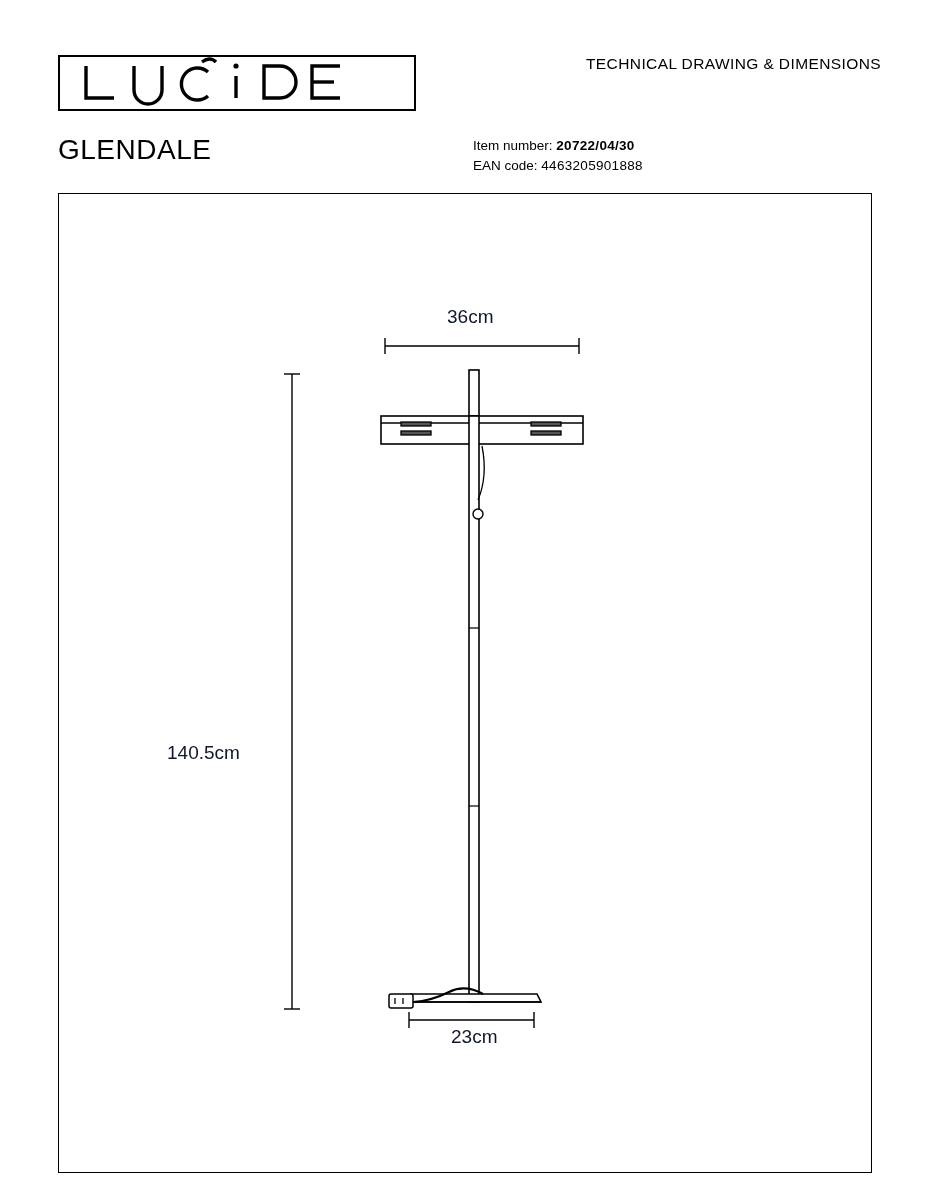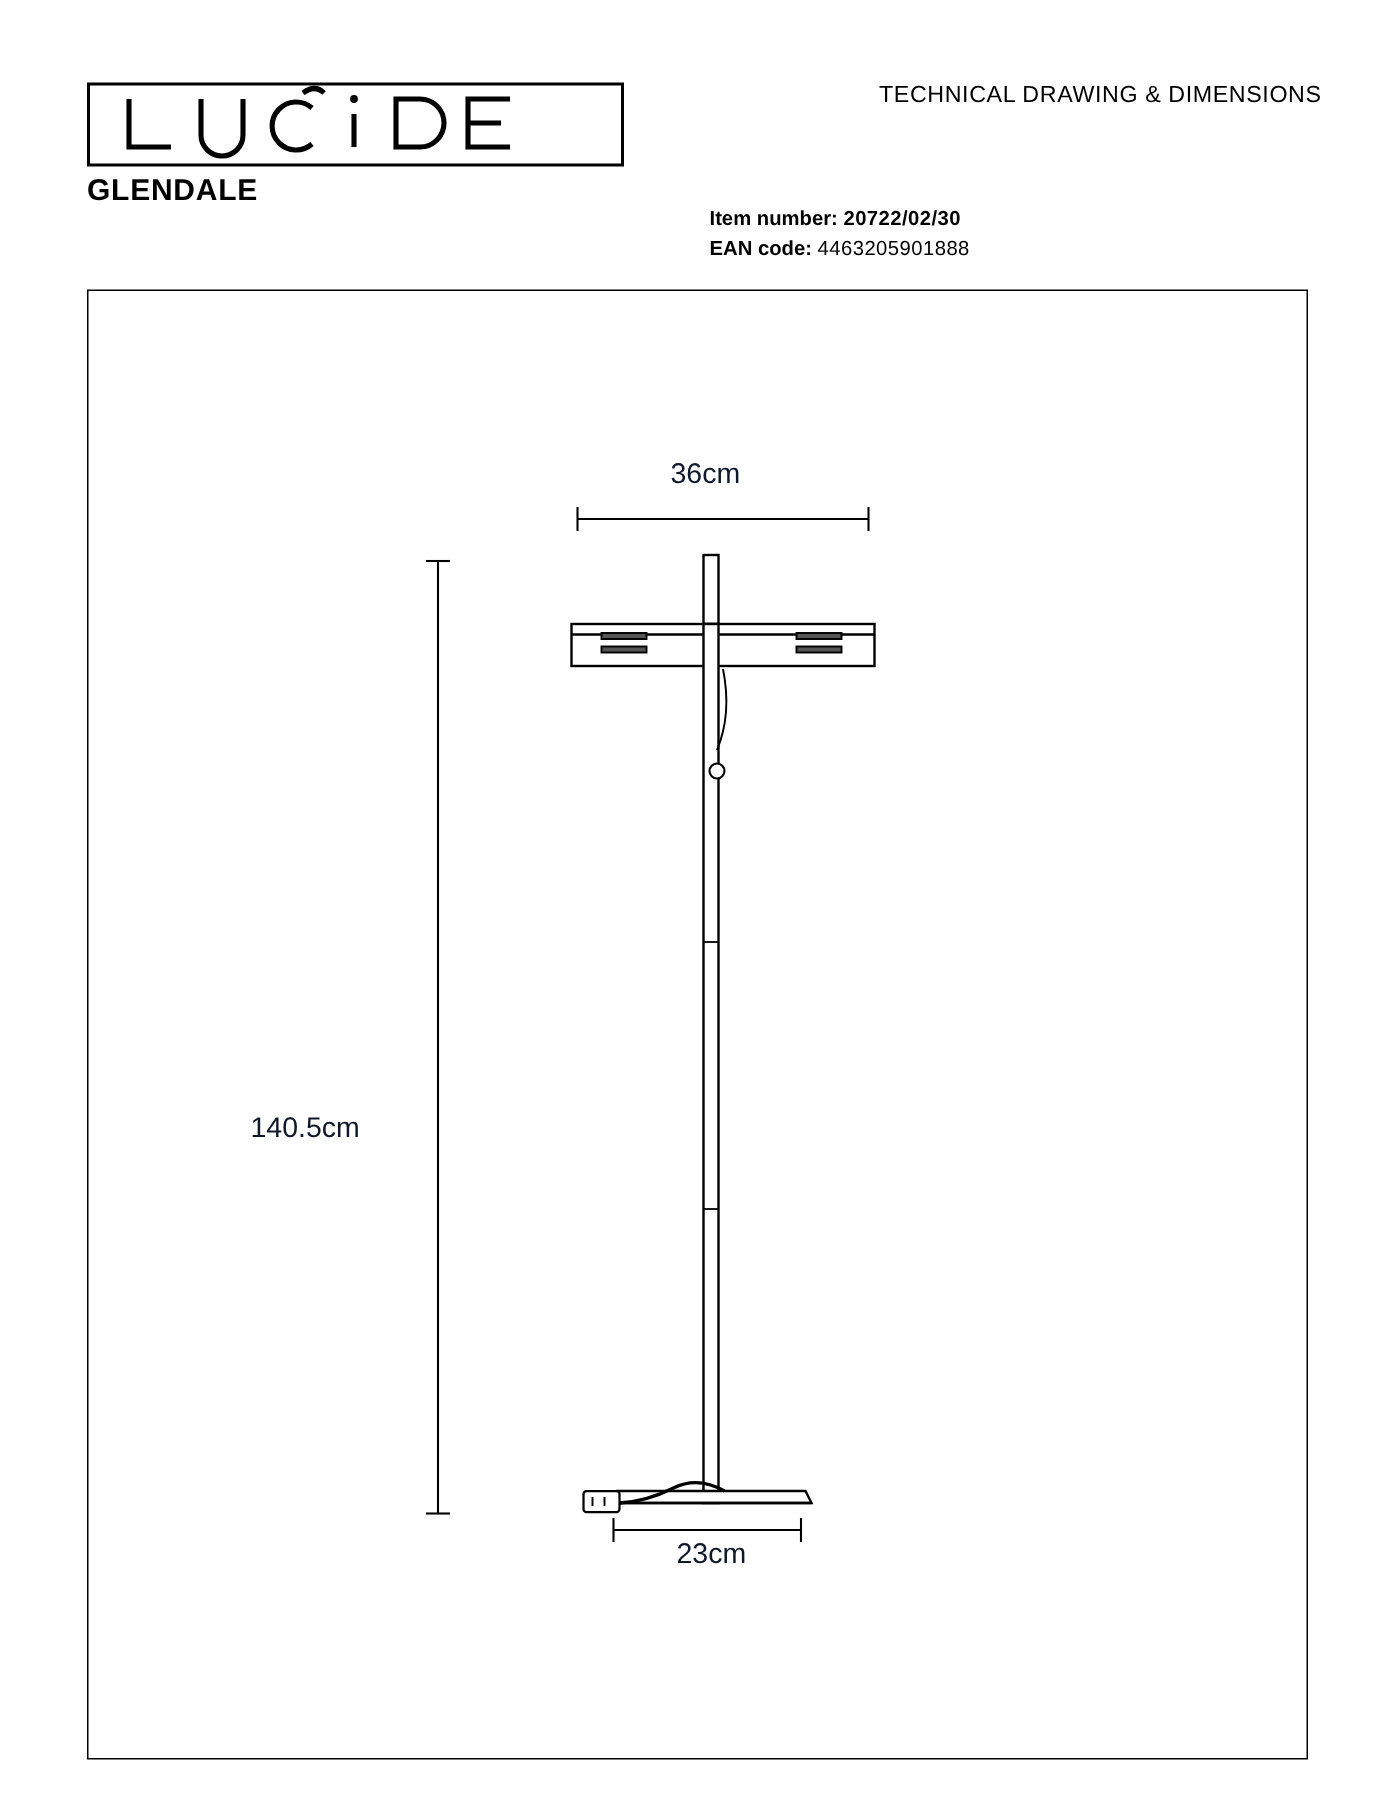--- a/index.html
+++ b/index.html
@@ -46,35 +46,35 @@
     font-size: 15.5px;
     letter-spacing: 0.4px;
     font-weight: 400;
     color: #000;
     white-space: nowrap;
   }
 
   .product-title {
     position: absolute;
     left: 58px;
-    top: 116px;
-    font-size: 20px;
-    font-weight: bold;
+    top: 134px;
+    font-size: 28px;
+    font-weight: normal;
     letter-spacing: 0.5px;
   }
 
   .meta {
     position: absolute;
     left: 449px;
     top: 136px;
     font-size: 13.5px;
     line-height: 20px;
   }
   .meta .row { white-space: nowrap; }
-  .meta .lbl { font-weight: bold; padding-left: 24px; }
+  .meta .lbl { font-weight: normal; padding-left: 24px; }
   .meta .val-bold { font-weight: bold; letter-spacing: 0.3px; }
   .meta .val { font-weight: 400; letter-spacing: 0.3px; }
 
   
   .frame {
     position: absolute;
     left: 58px;
     top: 193px;
     width: 814px;
     height: 980px;
@@ -129,21 +129,21 @@
     </g>
   </svg>
 
   <div class="header-right">TECHNICAL DRAWING &amp; DIMENSIONS</div>
 
   <div class="product-title">GLENDALE</div>
 
   <div class="meta">
     <div class="row">
       <span class="lbl">Item number:</span>
-      <span class="val-bold">20722/02/30</span>
+      <span class="val-bold">20722/04/30</span>
     </div>
     <div class="row">
       <span class="lbl">EAN code:</span>
       <span class="val">4463205901888</span>
     </div>
   </div>
 
   <div class="frame">
 
     <svg class="drawing" viewBox="0 0 814 980">

